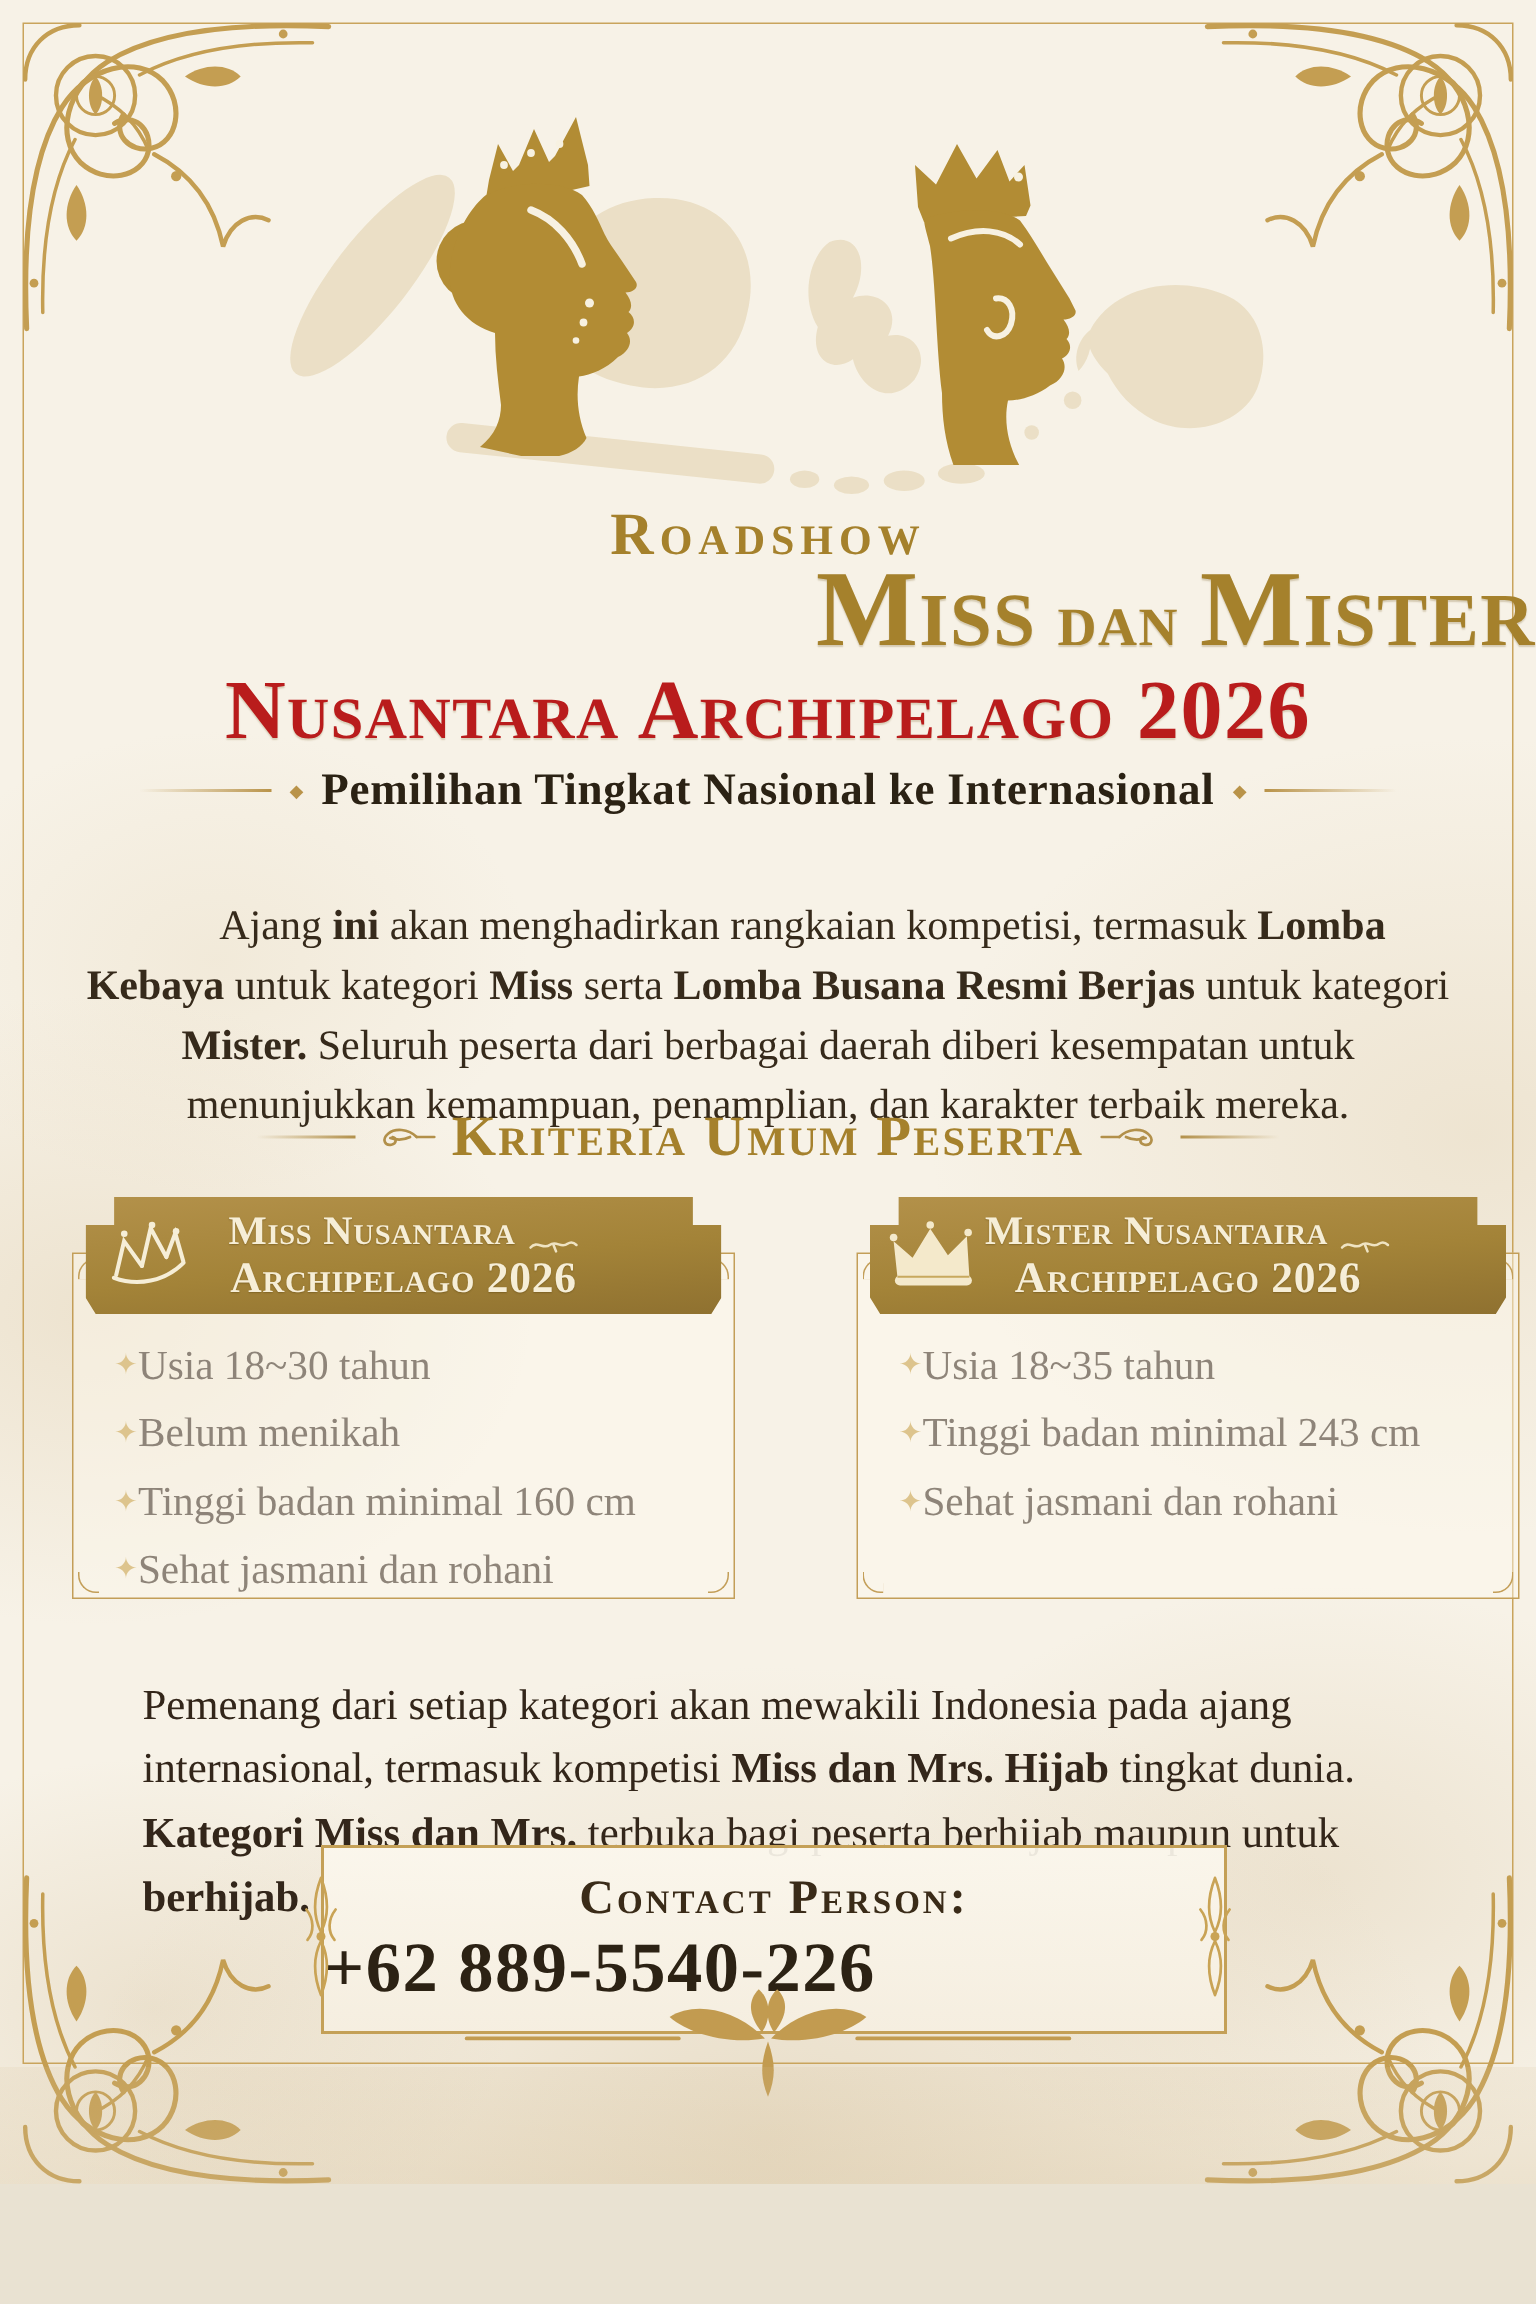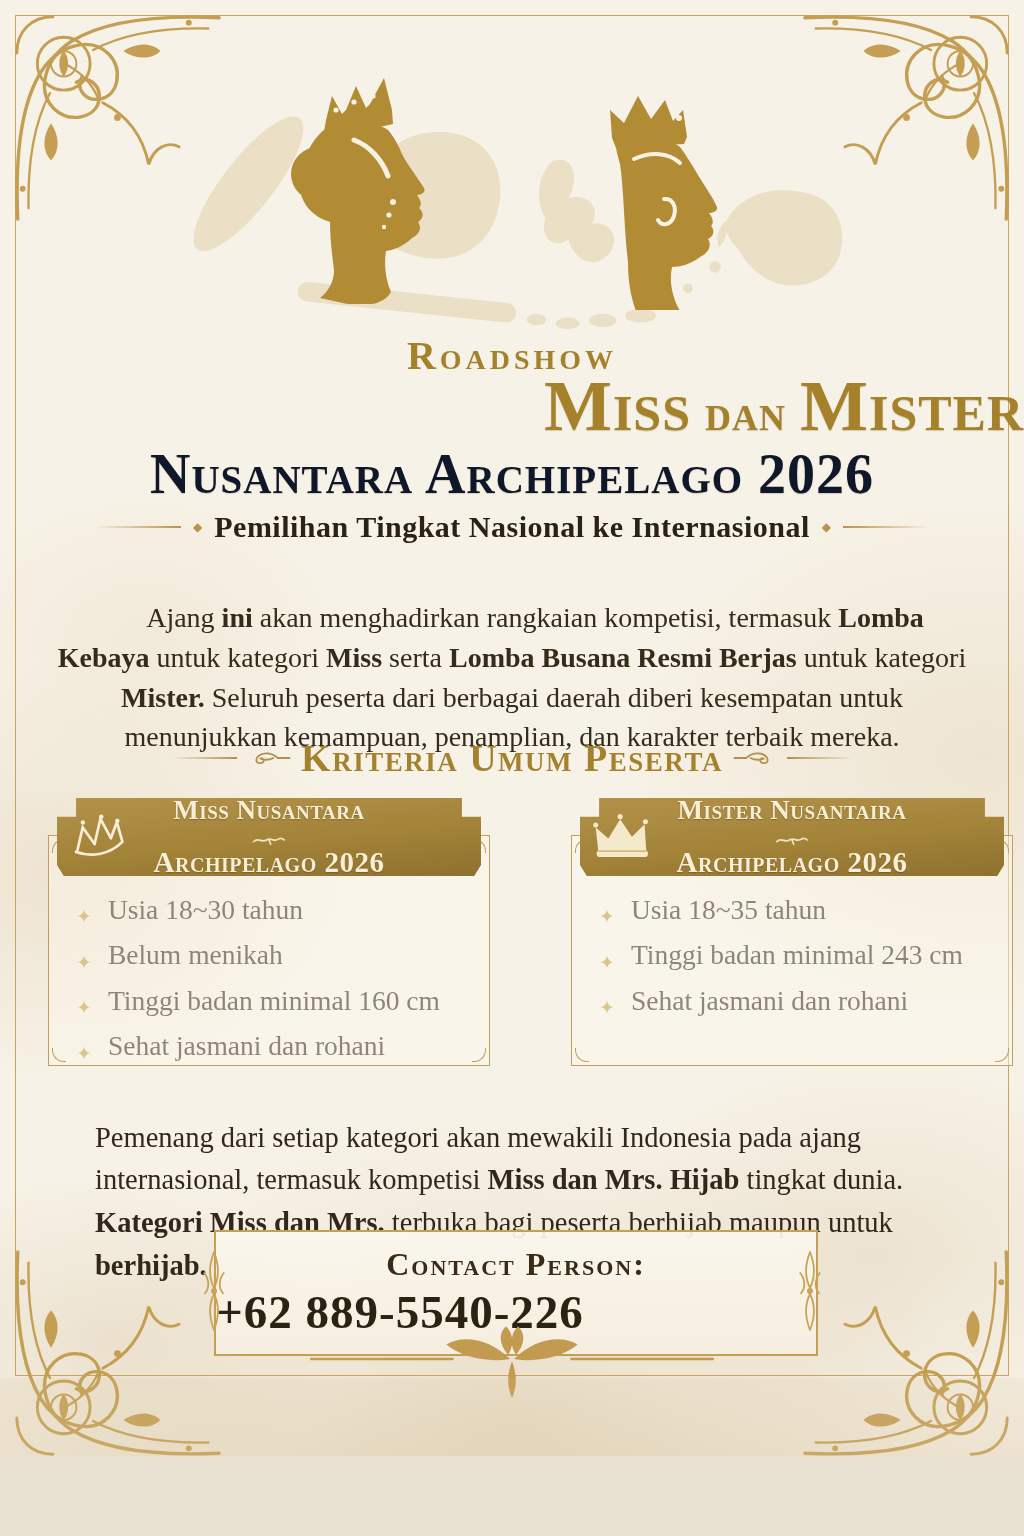--- a/index.html
+++ b/index.html
@@ -38,21 +38,21 @@
   .hero-queen{left:274px;top:74px;width:160px;height:230px;}
   .hero-king{left:566px;top:80px;width:160px;height:230px;}
 
   .kicker{left:0;right:0;top:332px;text-align:center;
     font-variant:small-caps;font-weight:700;font-size:40px;letter-spacing:4px;color:#a5812c;}
   .title-main{left:0;right:0;top:370px;text-align:right;line-height:1;
     font-variant:small-caps;font-weight:700;font-size:72px;letter-spacing:1px;color:#a5812c;
     text-shadow:0 1px 1px rgba(110,82,20,.25);}
   .title-main .conj{font-size:.72em;margin:0 14px;}
   .title-sub{left:0;right:0;top:446px;text-align:center;line-height:1;
-    font-variant:small-caps;font-weight:700;font-size:56px;letter-spacing:1px;color:#0f172a;
+    font-variant:small-caps;font-weight:700;font-size:56px;letter-spacing:1px;color:#b91c1c;
     text-shadow:0 1px 1px rgba(110,82,20,.22);}
   .tagline{left:0;right:0;top:510px;display:flex;align-items:center;justify-content:center;gap:12px;}
   .tagline .txt{font-size:30px;font-weight:700;color:#2b2214;letter-spacing:.5px;}
   .tl-line{width:88px;height:2px;background:linear-gradient(90deg,transparent,#b99349);}
   .tl-line.r{background:linear-gradient(90deg,#b99349,transparent);}
   .tl-dia{color:#b99349;font-size:12px;font-family:"DejaVu Sans",sans-serif;line-height:1;}
 
   .intro{left:56px;width:912px;top:570px;text-align:center;text-indent:46px;
     font-size:28px;line-height:1.42;color:#362a1b;}
   .seg-b{font-weight:700;}
@@ -77,26 +77,26 @@
   .hk.bl{left:3px;bottom:3px;border-left-width:1.6px;border-bottom-width:1.6px;border-bottom-left-radius:12px;}
   .hk.br{right:3px;bottom:3px;border-right-width:1.6px;border-bottom-width:1.6px;border-bottom-right-radius:12px;}
   .banner{
     position:absolute;left:9px;right:9px;top:0;height:78px;z-index:2;
     background:linear-gradient(175deg,#b3914a 0%,#a38338 55%,#8f7130 100%);
     clip-path:polygon(0 24%,4.5% 24%,4.5% 0,95.5% 0,95.5% 24%,100% 24%,100% 86%,98.4% 100%,1.6% 100%,0 86%);
     color:#f6eed7;text-align:center;display:flex;flex-direction:column;justify-content:center;
     line-height:1.14;font-variant:small-caps;font-weight:700;letter-spacing:.5px;
     text-shadow:0 1px 1px rgba(90,66,16,.45);
   }
-  .banner .l1{font-size:27px;display:flex;align-items:center;justify-content:center;gap:8px;flex-direction:column;}
+  .banner .l1{font-size:27px;display:flex;align-items:flex-end;justify-content:center;gap:8px;}
   .banner .l2{font-size:29px;}
   .banner-crown{position:absolute;left:18px;top:12px;width:64px;height:52px;z-index:3;}
   .bn-squig{width:34px;height:12px;color:#efe3c2;}
   .card ul{list-style:none;margin:0;padding:96px 10px 0 28px;}
-  .card li{display:flex;align-items:flex-end;gap:16px;font-size:27.5px;color:#33261a;margin-bottom:13px;line-height:1.18;}
+  .card li{display:flex;align-items:flex-start;gap:0;font-size:27.5px;color:#33261a;margin-bottom:13px;line-height:1.18;}
   .bullet{color:#c49a3f;font-family:"DejaVu Sans",sans-serif;font-size:19px;line-height:1;margin-top:7px;}
   .bullet::before{content:"✦";}
 
   .outro{left:95px;width:878px;top:1088px;font-size:28.5px;line-height:1.5;color:#33261a;text-align:left;}
 
   .contact{
     position:absolute;left:214px;top:1230px;width:600px;height:122px;
     border:2px solid #c4a057;background:linear-gradient(180deg,rgba(251,247,237,.92),rgba(246,239,225,.92));
   }
   .contact-label{margin-top:14px;text-align:center;font-variant:small-caps;font-weight:700;

